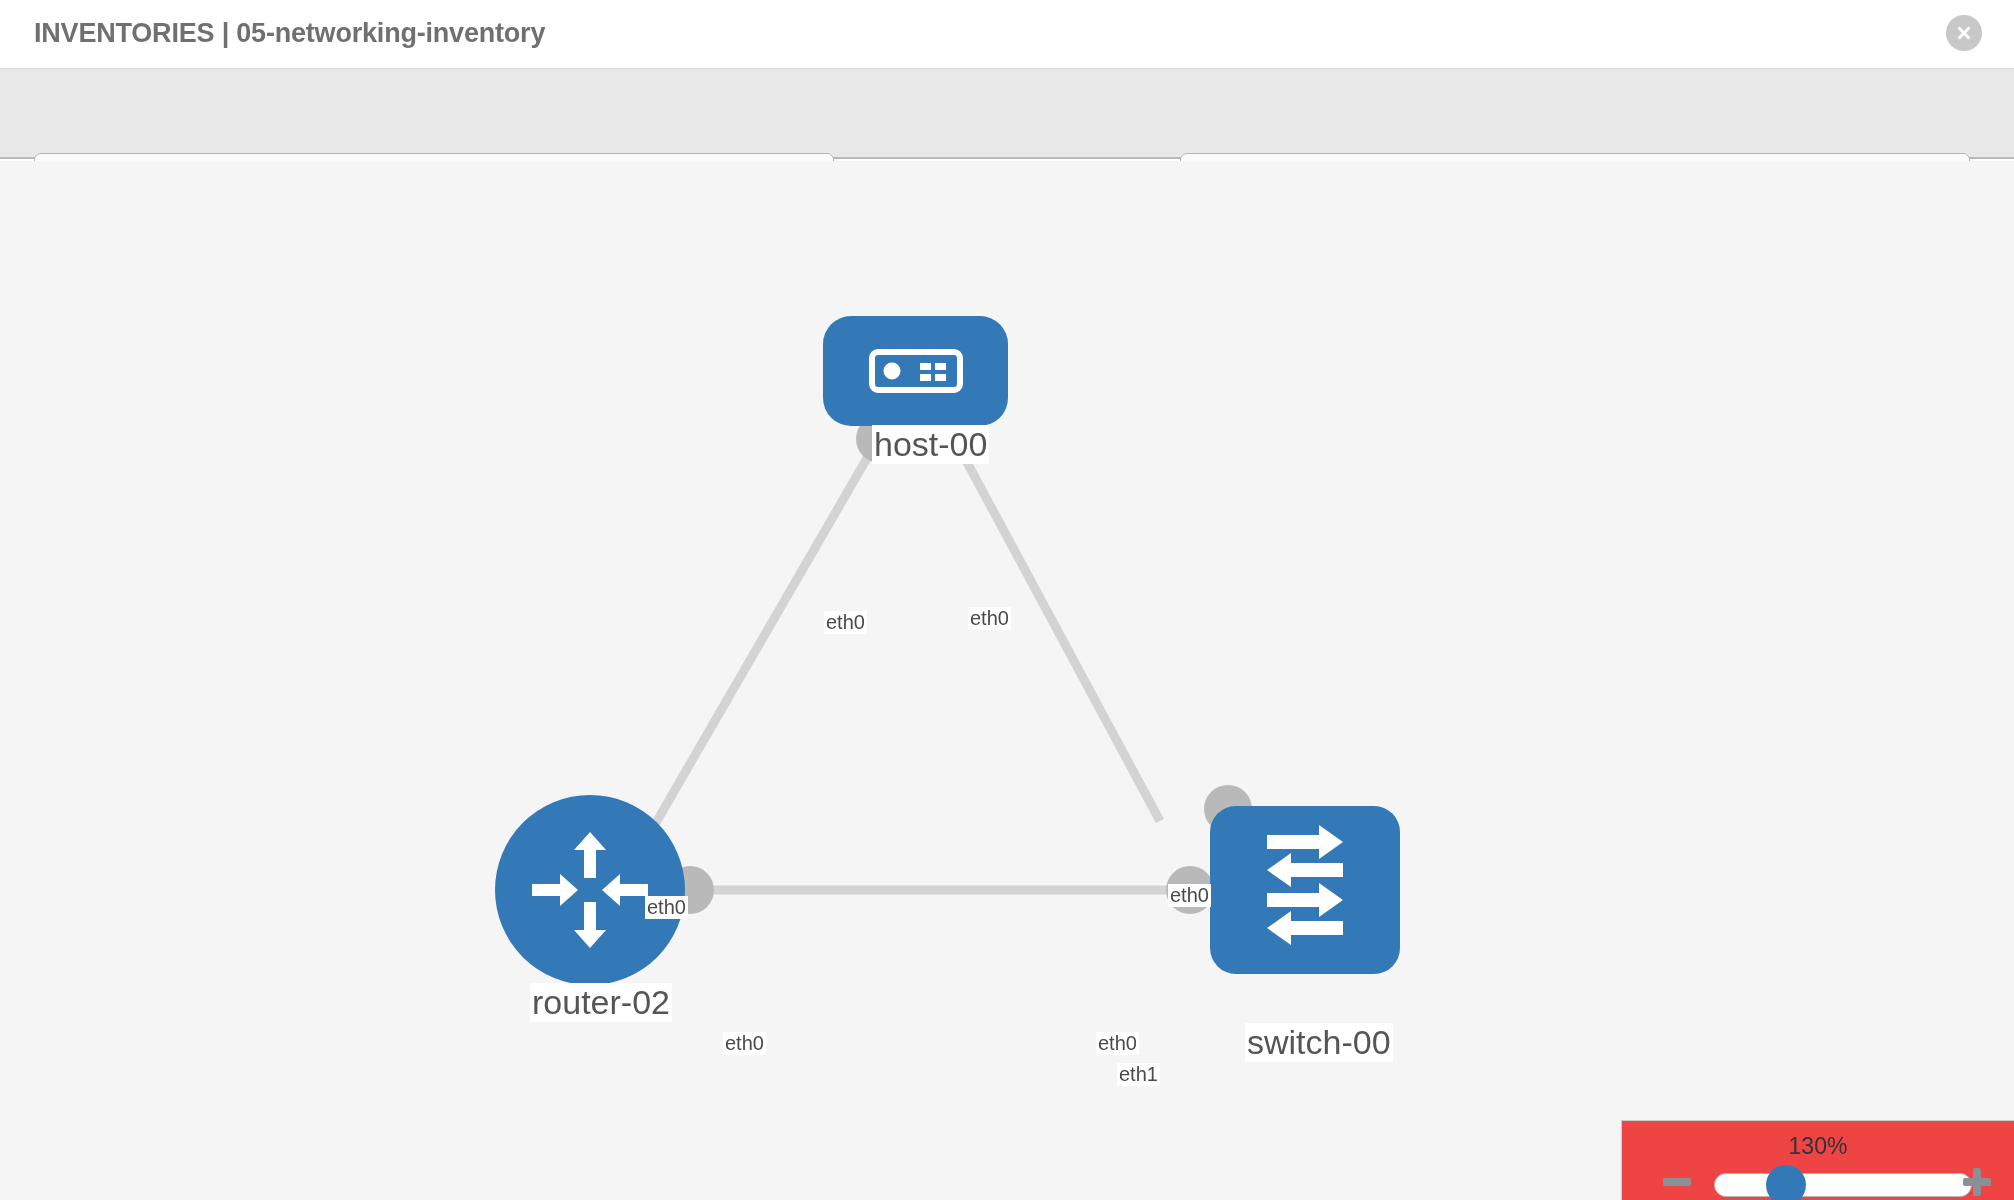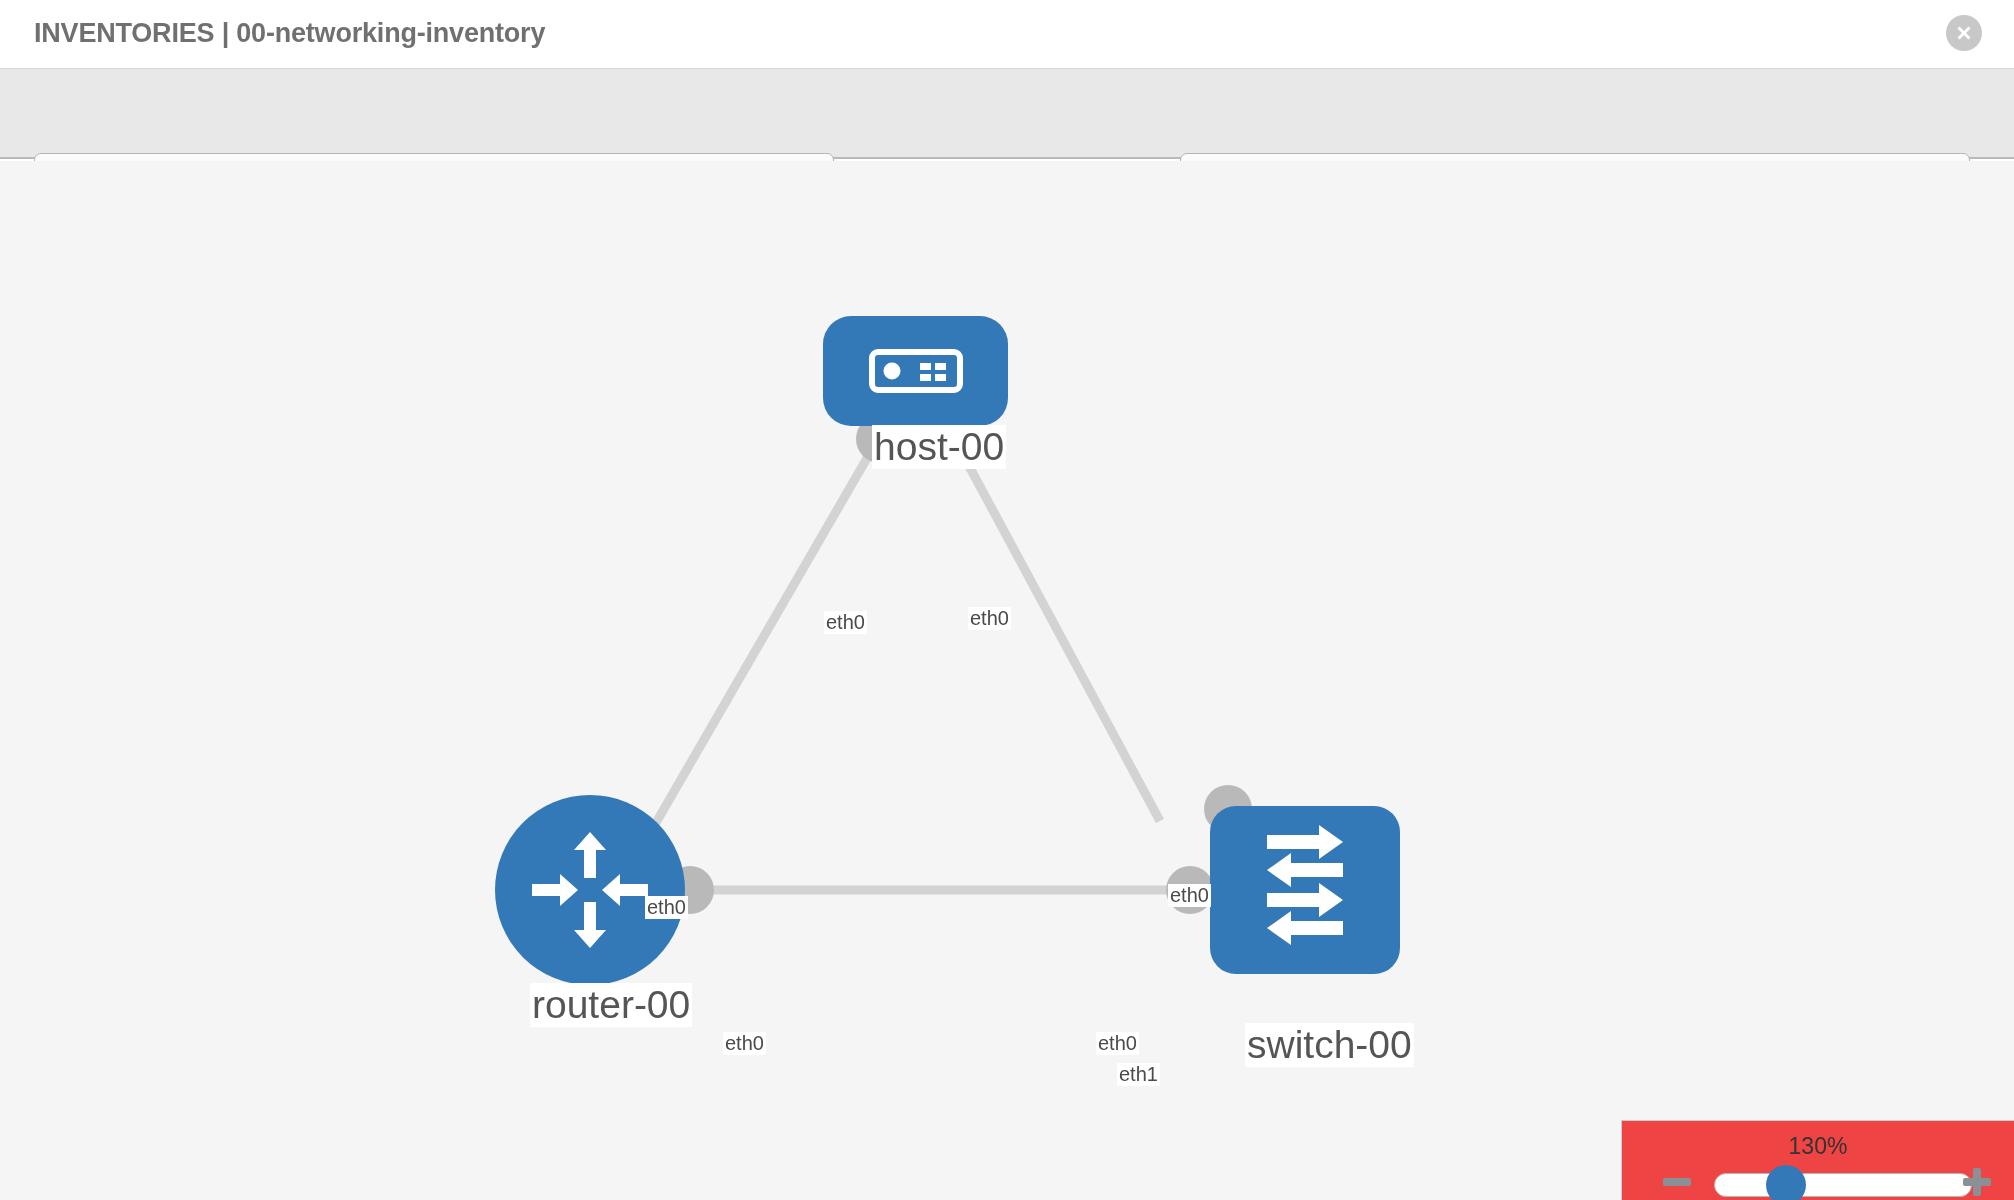--- a/index.html
+++ b/index.html
@@ -135,21 +135,21 @@
   .topology-svg {
     position: absolute;
     left: 0; top: 0;
     width: 2014px;
     height: 1039px;
   }
 
   
   .node-label {
     position: absolute;
-    font-size: 39px;
+    font-size: 34px;
     color: #555555;
     background: #ffffff;
     white-space: nowrap;
     padding: 0 2px;
     cursor: pointer;
   }
 
   .iface-label {
     position: absolute;
     font-size: 20px;
@@ -214,21 +214,21 @@
     background: #3479b7;
     cursor: grab;
   }
 </style>
 </head>
 <body>
 
 <div id="app">
 
   <div class="header">
-    <div class="page-title">INVENTORIES | 00-networking-inventory</div>
+    <div class="page-title">INVENTORIES | 05-networking-inventory</div>
     <div class="close-button">
       <svg width="36" height="36" viewBox="0 0 36 36">
         <path d="M11.5 13.5 L13.5 11.5 L18 16 L22.5 11.5 L24.5 13.5 L20 18 L24.5 22.5 L22.5 24.5 L18 20 L13.5 24.5 L11.5 22.5 L16 18 Z" fill="#ffffff"></path>
       </svg>
     </div>
   </div>
 
   <div class="toolbar">
 
     <div class="actions-select">
@@ -317,21 +317,21 @@
       </g>
 
       <g>
         <rect x="1210" y="645" width="190" height="168" rx="26" ry="26" fill="#3479b7"></rect>
         <use href="#glyph-switch" x="1305" y="712"></use>
       </g>
 
     </svg>
 
     <div class="node-label" style="left:872px; top:264px;">host-00</div>
-    <div class="node-label" style="left:530px; top:822px;">router-00</div>
+    <div class="node-label" style="left:530px; top:822px;">router-02</div>
     <div class="node-label" style="left:1245px; top:862px;">switch-00</div>
 
     <div class="iface-label" style="left:824px; top:450px;">eth0</div>
     <div class="iface-label" style="left:968px; top:446px;">eth0</div>
     <div class="iface-label" style="left:645px; top:735px;">eth0</div>
     <div class="iface-label" style="left:1168px; top:723px;">eth0</div>
     <div class="iface-label" style="left:723px; top:871px;">eth0</div>
     <div class="iface-label" style="left:1096px; top:871px;">eth0</div>
     <div class="iface-label" style="left:1117px; top:871px;margin-top:31px;">eth1</div>
 

